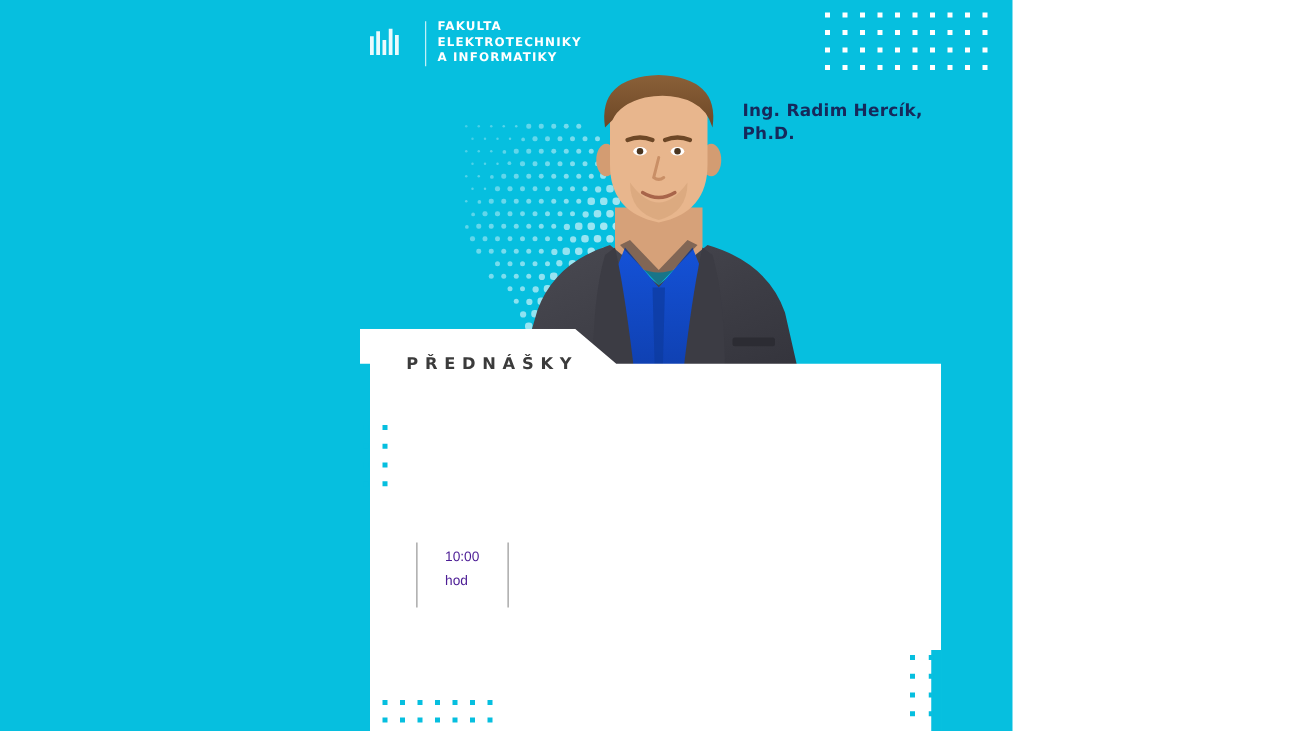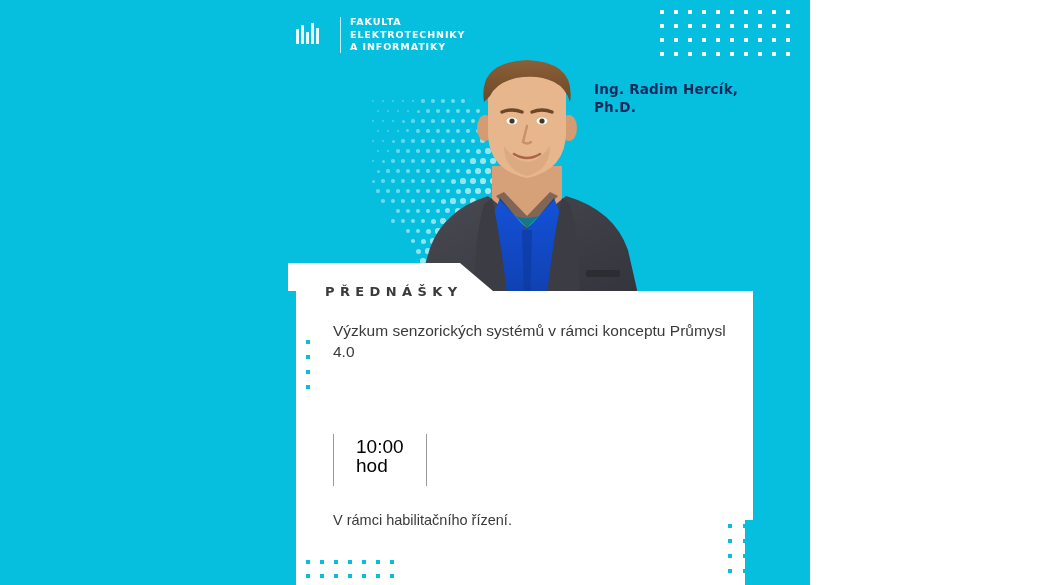--- a/index.html
+++ b/index.html
@@ -240,23 +240,23 @@
   .day-stack {
     font-family: "Liberation Sans", sans-serif;
     font-size: 13.5px;
     line-height: 17px;
     color: #3a3a3a;
     padding-top: 3px;
     white-space: nowrap;
   }
   .time-block, .place-block {
     font-family: "Liberation Sans", sans-serif;
-    font-size: 19px;
+    font-size: 11px;
     line-height: 19px;
-    color: #000000;
+    color: #4c1d95;
     padding-top: 3px;
     white-space: nowrap;
   }
   .time-block { padding-left: 22px; padding-right: 22px; }
   .place-block { padding-left: 22px; }
 
   .note {
     position: absolute;
     left: 333px;
     top: 512px;
@@ -642,32 +642,30 @@
       <span class="d" style="left: 0px; top: 0px; width: 4px; height: 4px; background: rgb(6, 191, 223);"></span>
       <span class="d" style="left: 15px; top: 0px; width: 4px; height: 4px; background: rgb(6, 191, 223);"></span>
       <span class="d" style="left: 0px; top: 15px; width: 4px; height: 4px; background: rgb(6, 191, 223);"></span>
       <span class="d" style="left: 15px; top: 15px; width: 4px; height: 4px; background: rgb(6, 191, 223);"></span>
       <span class="d" style="left: 0px; top: 30px; width: 4px; height: 4px; background: rgb(6, 191, 223);"></span>
       <span class="d" style="left: 15px; top: 30px; width: 4px; height: 4px; background: rgb(6, 191, 223);"></span>
       <span class="d" style="left: 0px; top: 45px; width: 4px; height: 4px; background: rgb(6, 191, 223);"></span>
       <span class="d" style="left: 15px; top: 45px; width: 4px; height: 4px; background: rgb(6, 191, 223);"></span>
     </div>
 
-  <div class="lecture lecture-1">Výzkum senzorických systémů v rámci konceptu Průmysl 4.0</div>
 
   <div class="info-row">
     <div class="info-sep"></div>
     <div class="time-block">
       <div>10:00</div>
       <div>hod</div>
     </div>
     <div class="info-sep"></div>
   </div>
 
-  <div class="note">V rámci habilitačního řízení.</div>
 
   <div class="dots-bottomleft" id="dotsBottomLeft">
       <span class="d" style="left: 0px; top: 0px; width: 4px; height: 4px; background: rgb(6, 191, 223);"></span>
       <span class="d" style="left: 14px; top: 0px; width: 4px; height: 4px; background: rgb(6, 191, 223);"></span>
       <span class="d" style="left: 28px; top: 0px; width: 4px; height: 4px; background: rgb(6, 191, 223);"></span>
       <span class="d" style="left: 42px; top: 0px; width: 4px; height: 4px; background: rgb(6, 191, 223);"></span>
       <span class="d" style="left: 56px; top: 0px; width: 4px; height: 4px; background: rgb(6, 191, 223);"></span>
       <span class="d" style="left: 70px; top: 0px; width: 4px; height: 4px; background: rgb(6, 191, 223);"></span>
       <span class="d" style="left: 84px; top: 0px; width: 4px; height: 4px; background: rgb(6, 191, 223);"></span>
       <span class="d" style="left: 98px; top: 0px; width: 4px; height: 4px; background: rgb(6, 191, 223);"></span>

